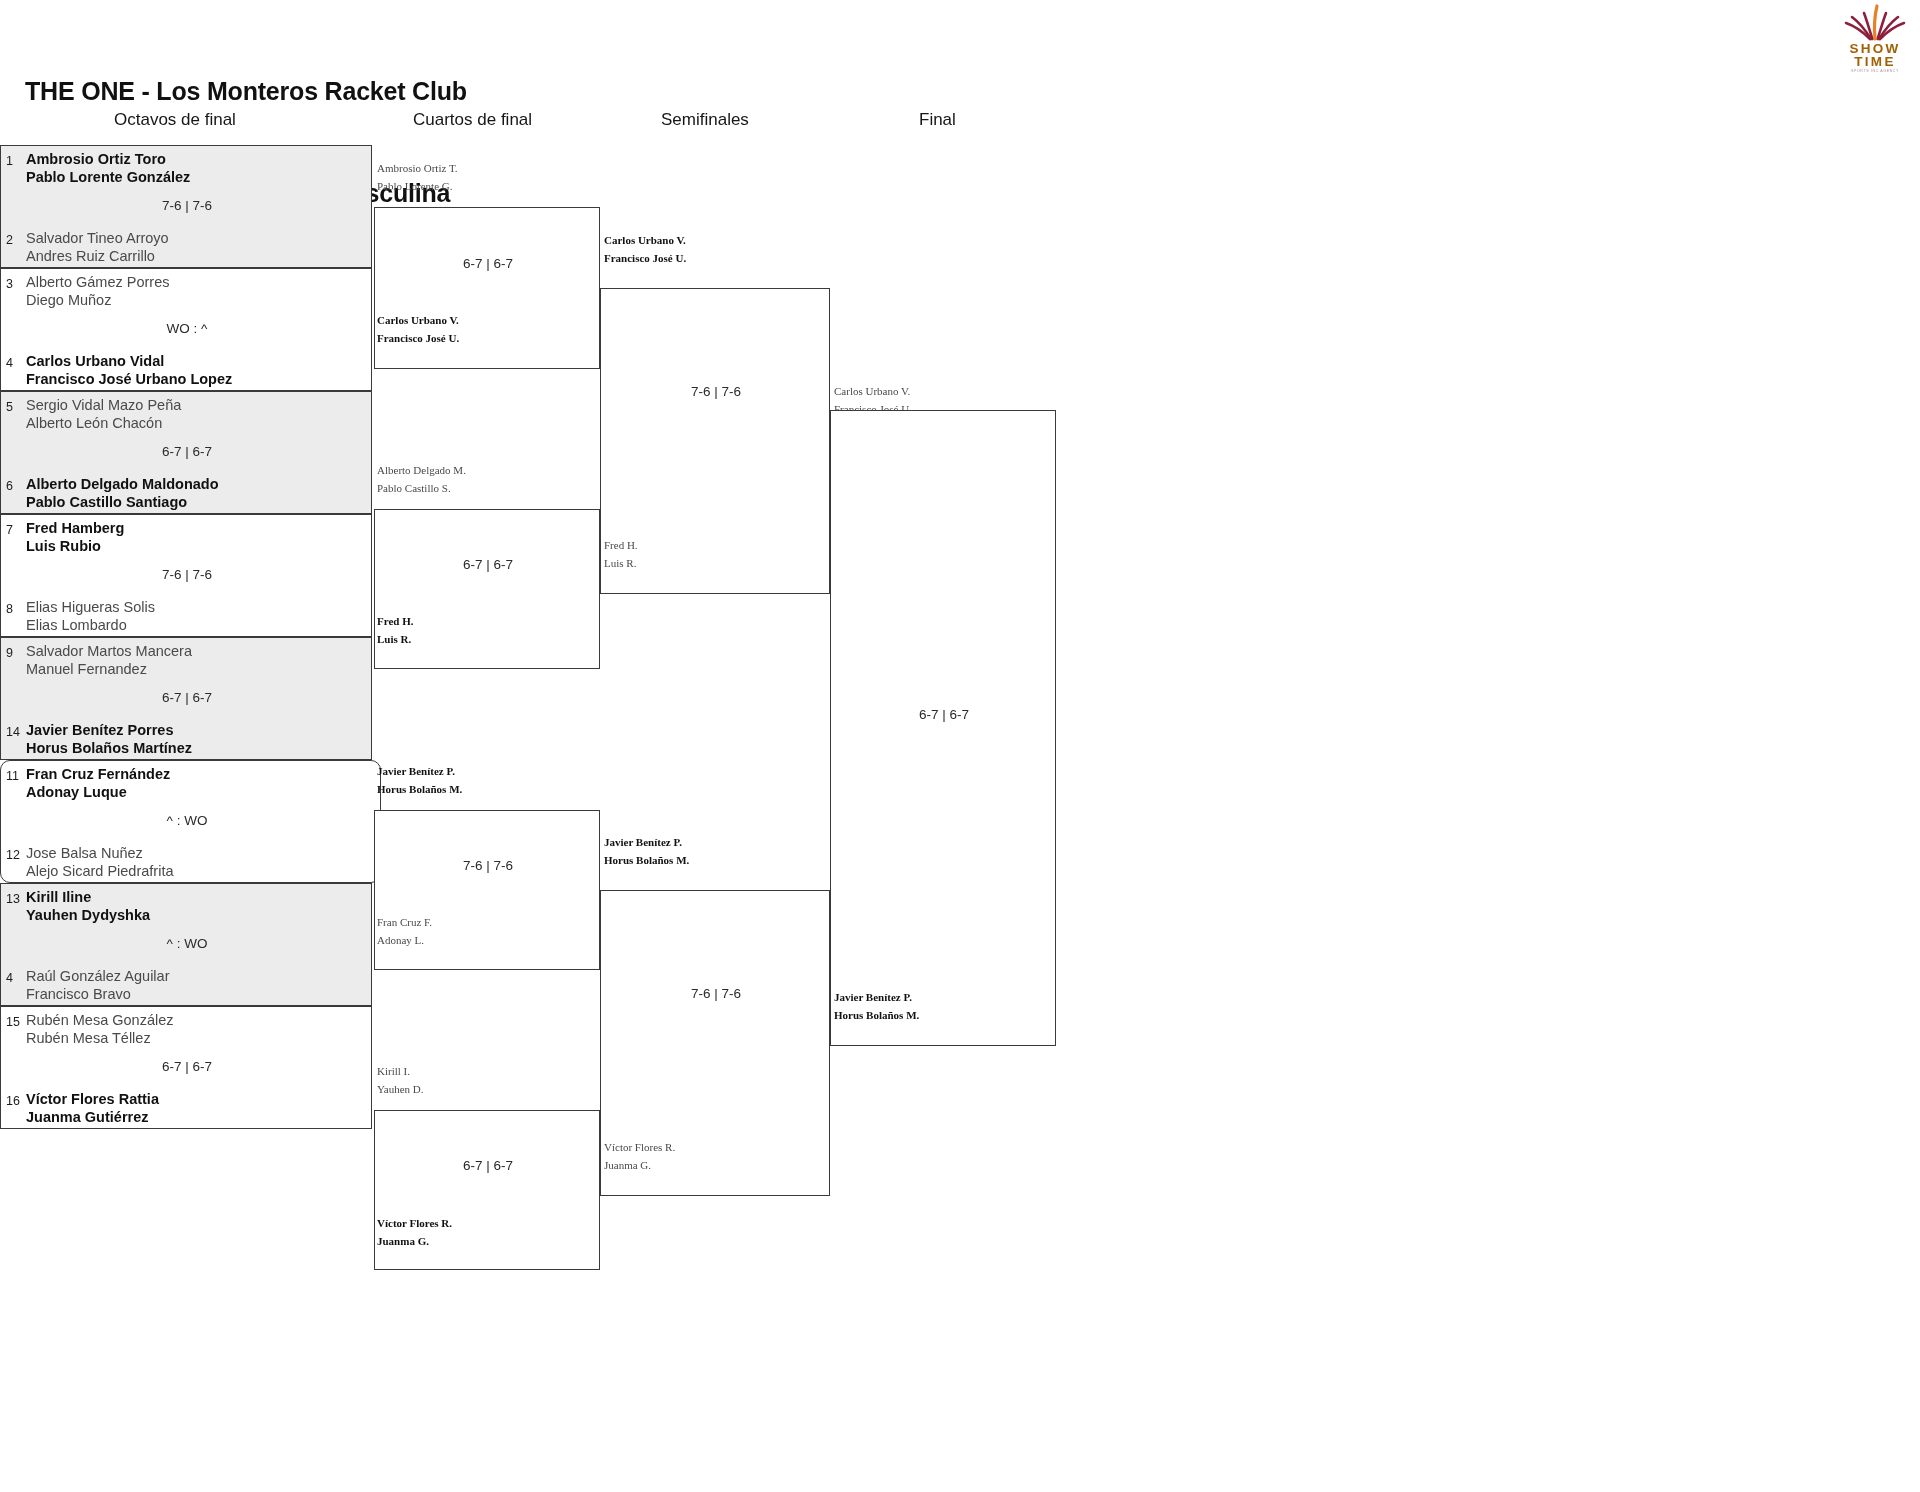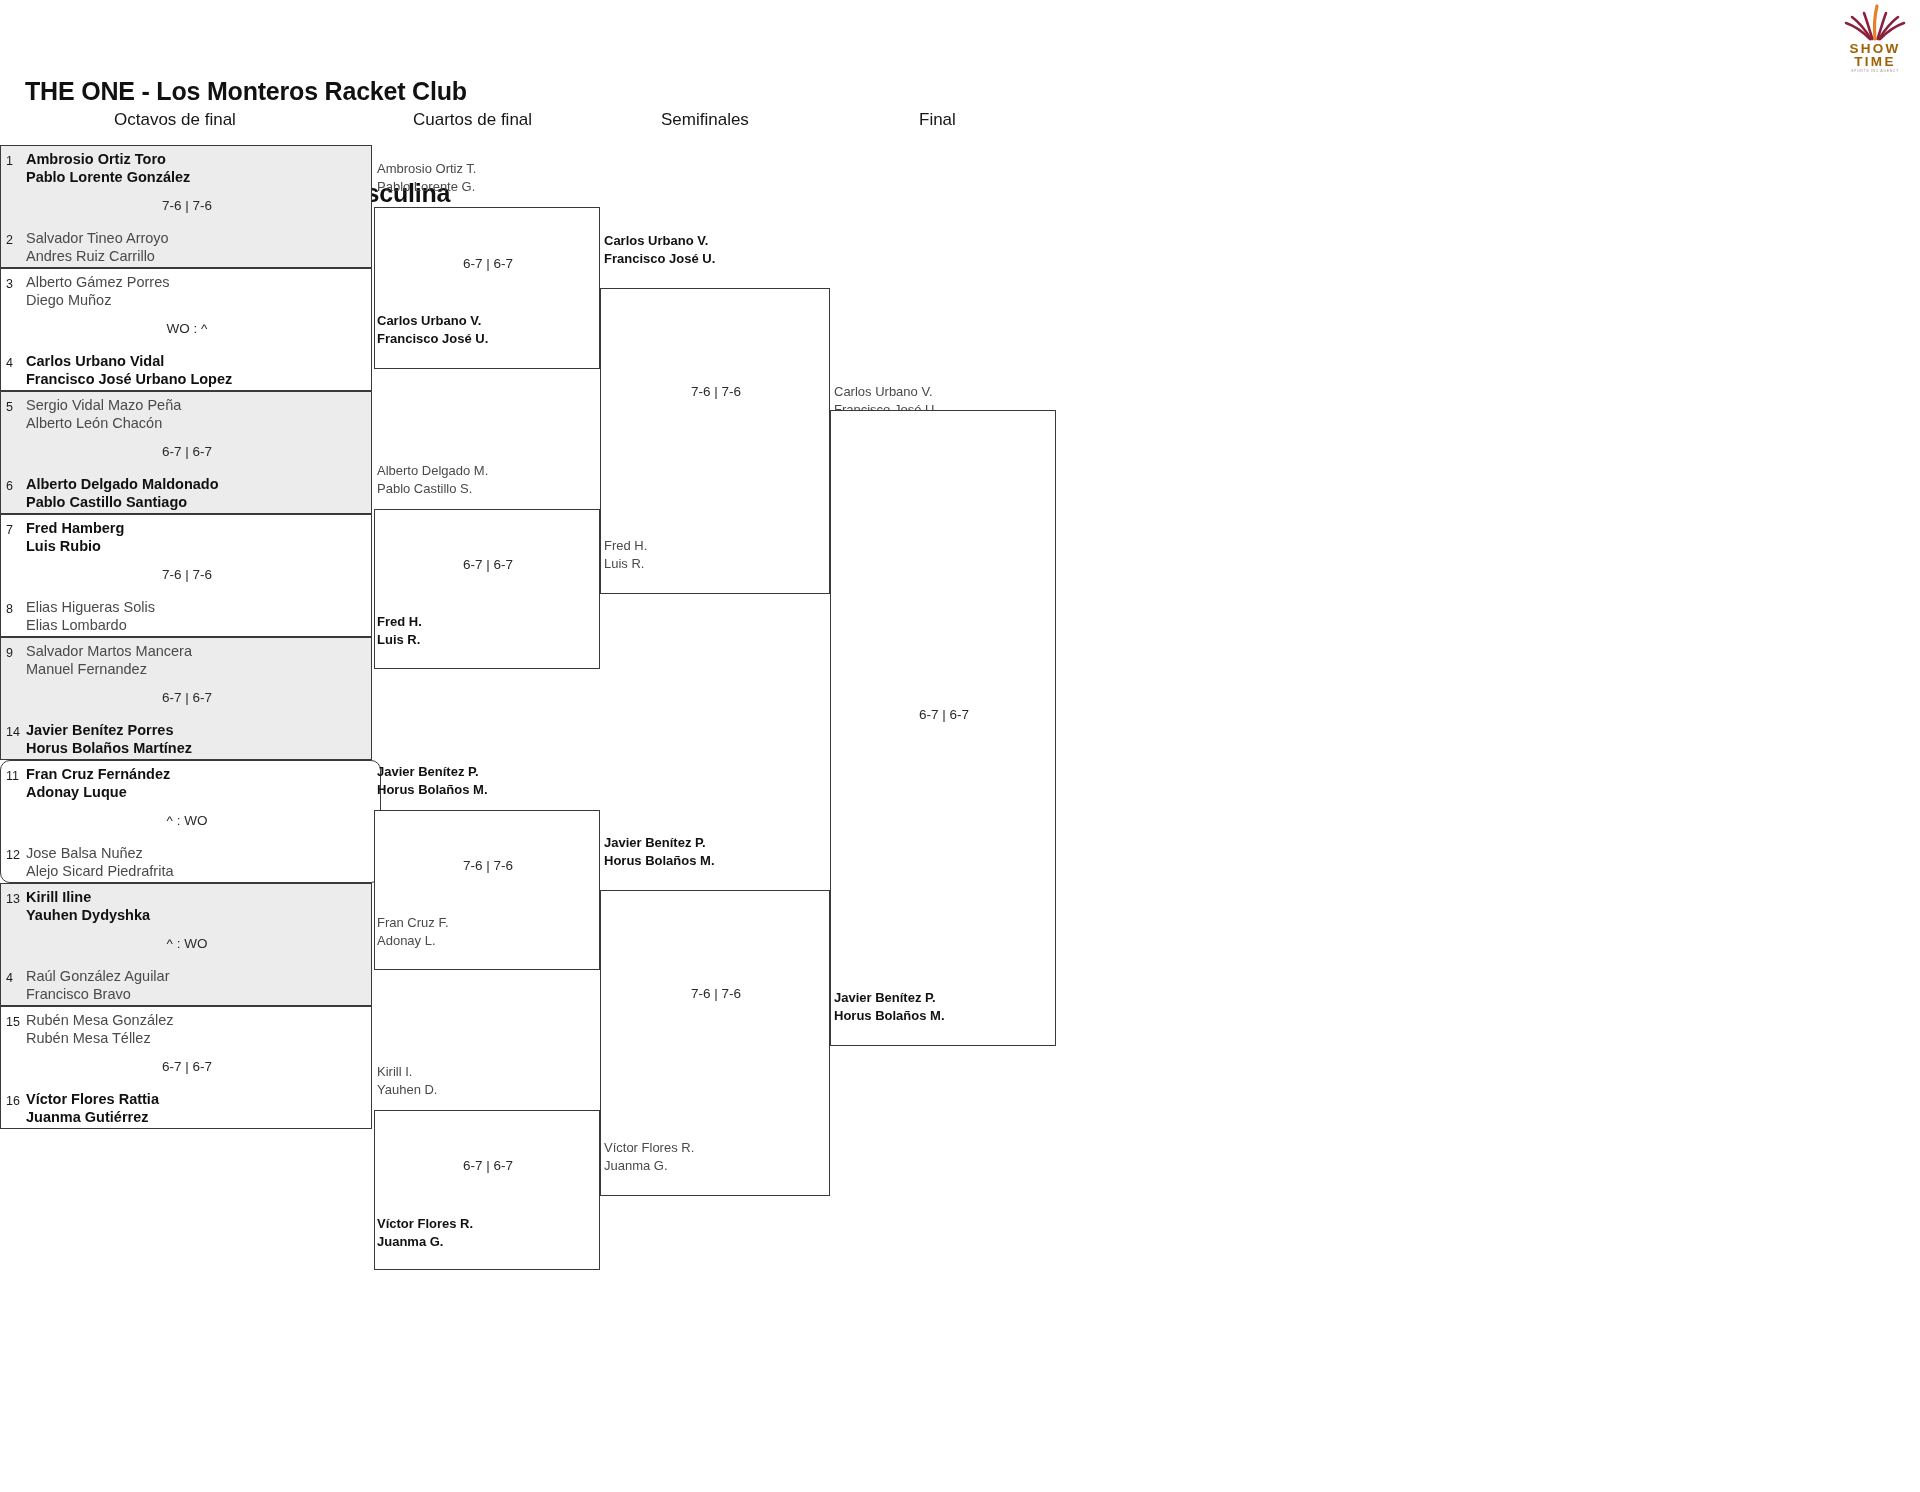--- a/index.html
+++ b/index.html
@@ -107,23 +107,24 @@
     position: absolute;
     font-size: 13.5px;
     color: #2a2a2a;
     text-align: center;
     white-space: nowrap;
   }
 
   
   .adv {
     position: absolute;
-    font-size: 13px;
+    font-size: 11px;
     line-height: 17.5px;
     white-space: nowrap;
+    font-family: Liberation Serif, serif;
   }
   .adv .p { display: block; }
 </style>
 </head>
 <body>
 
 <div id="header-title">
   <span class="line">THE ONE - Los Monteros Racket Club</span>
   <span class="line">Cuadro de consolación. 4 Masculina</span>
 </div>

